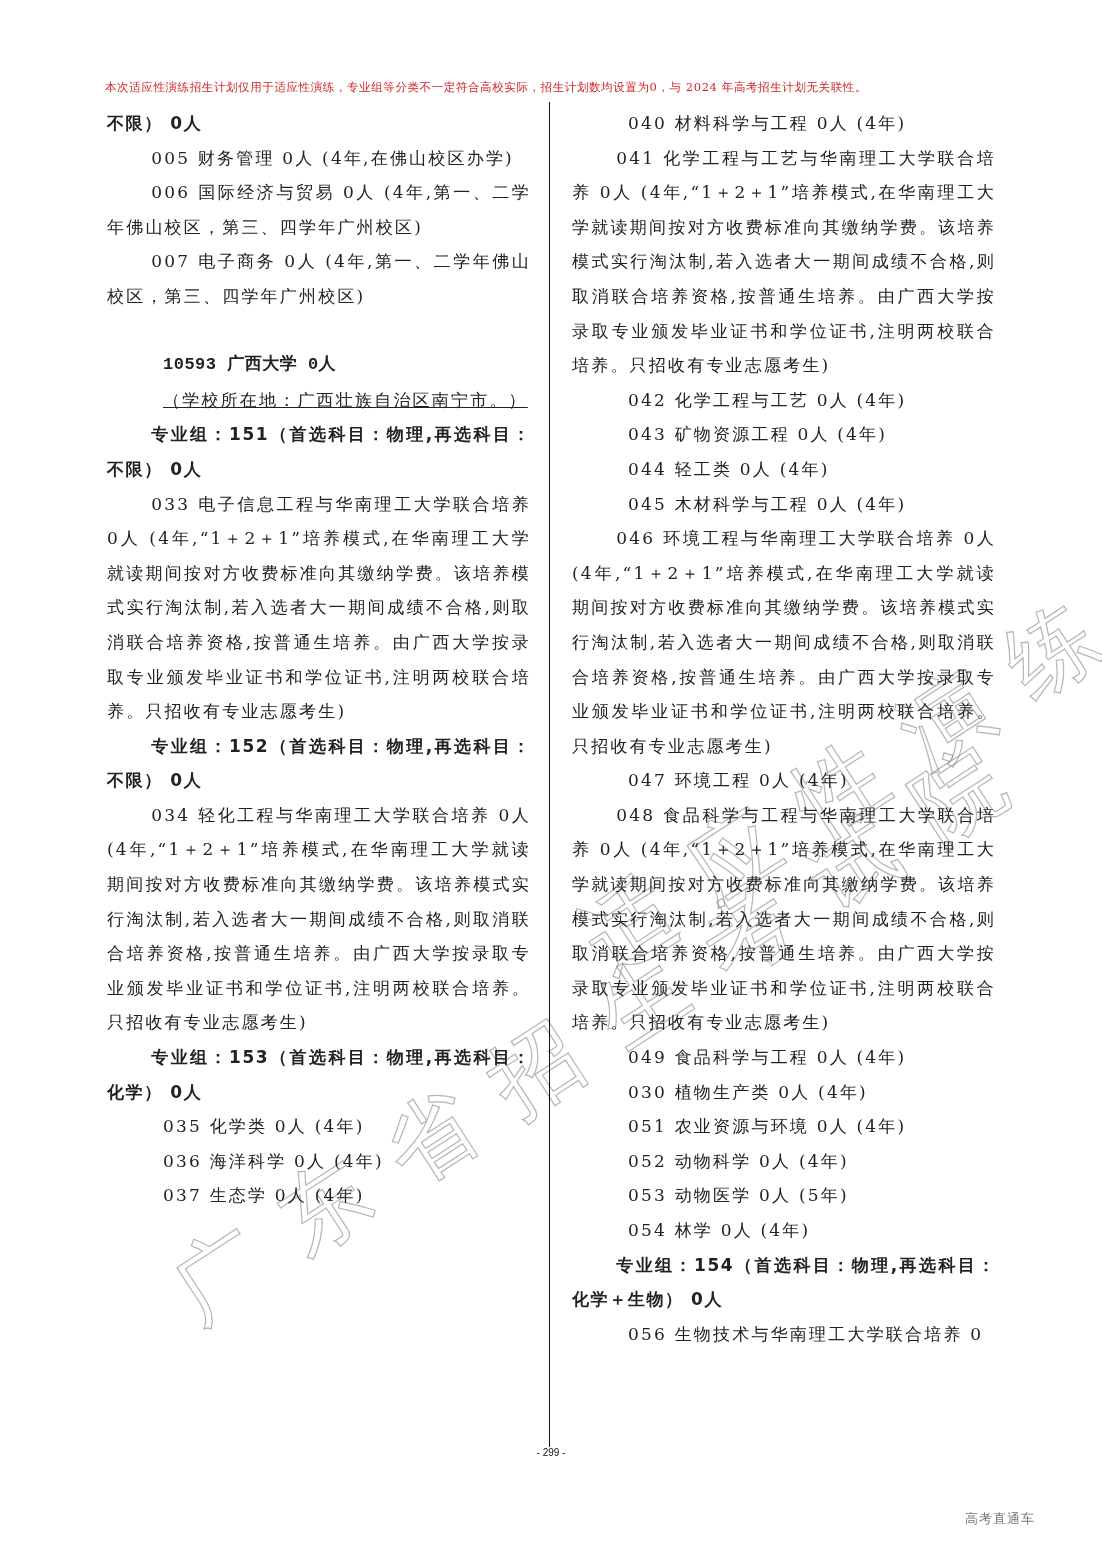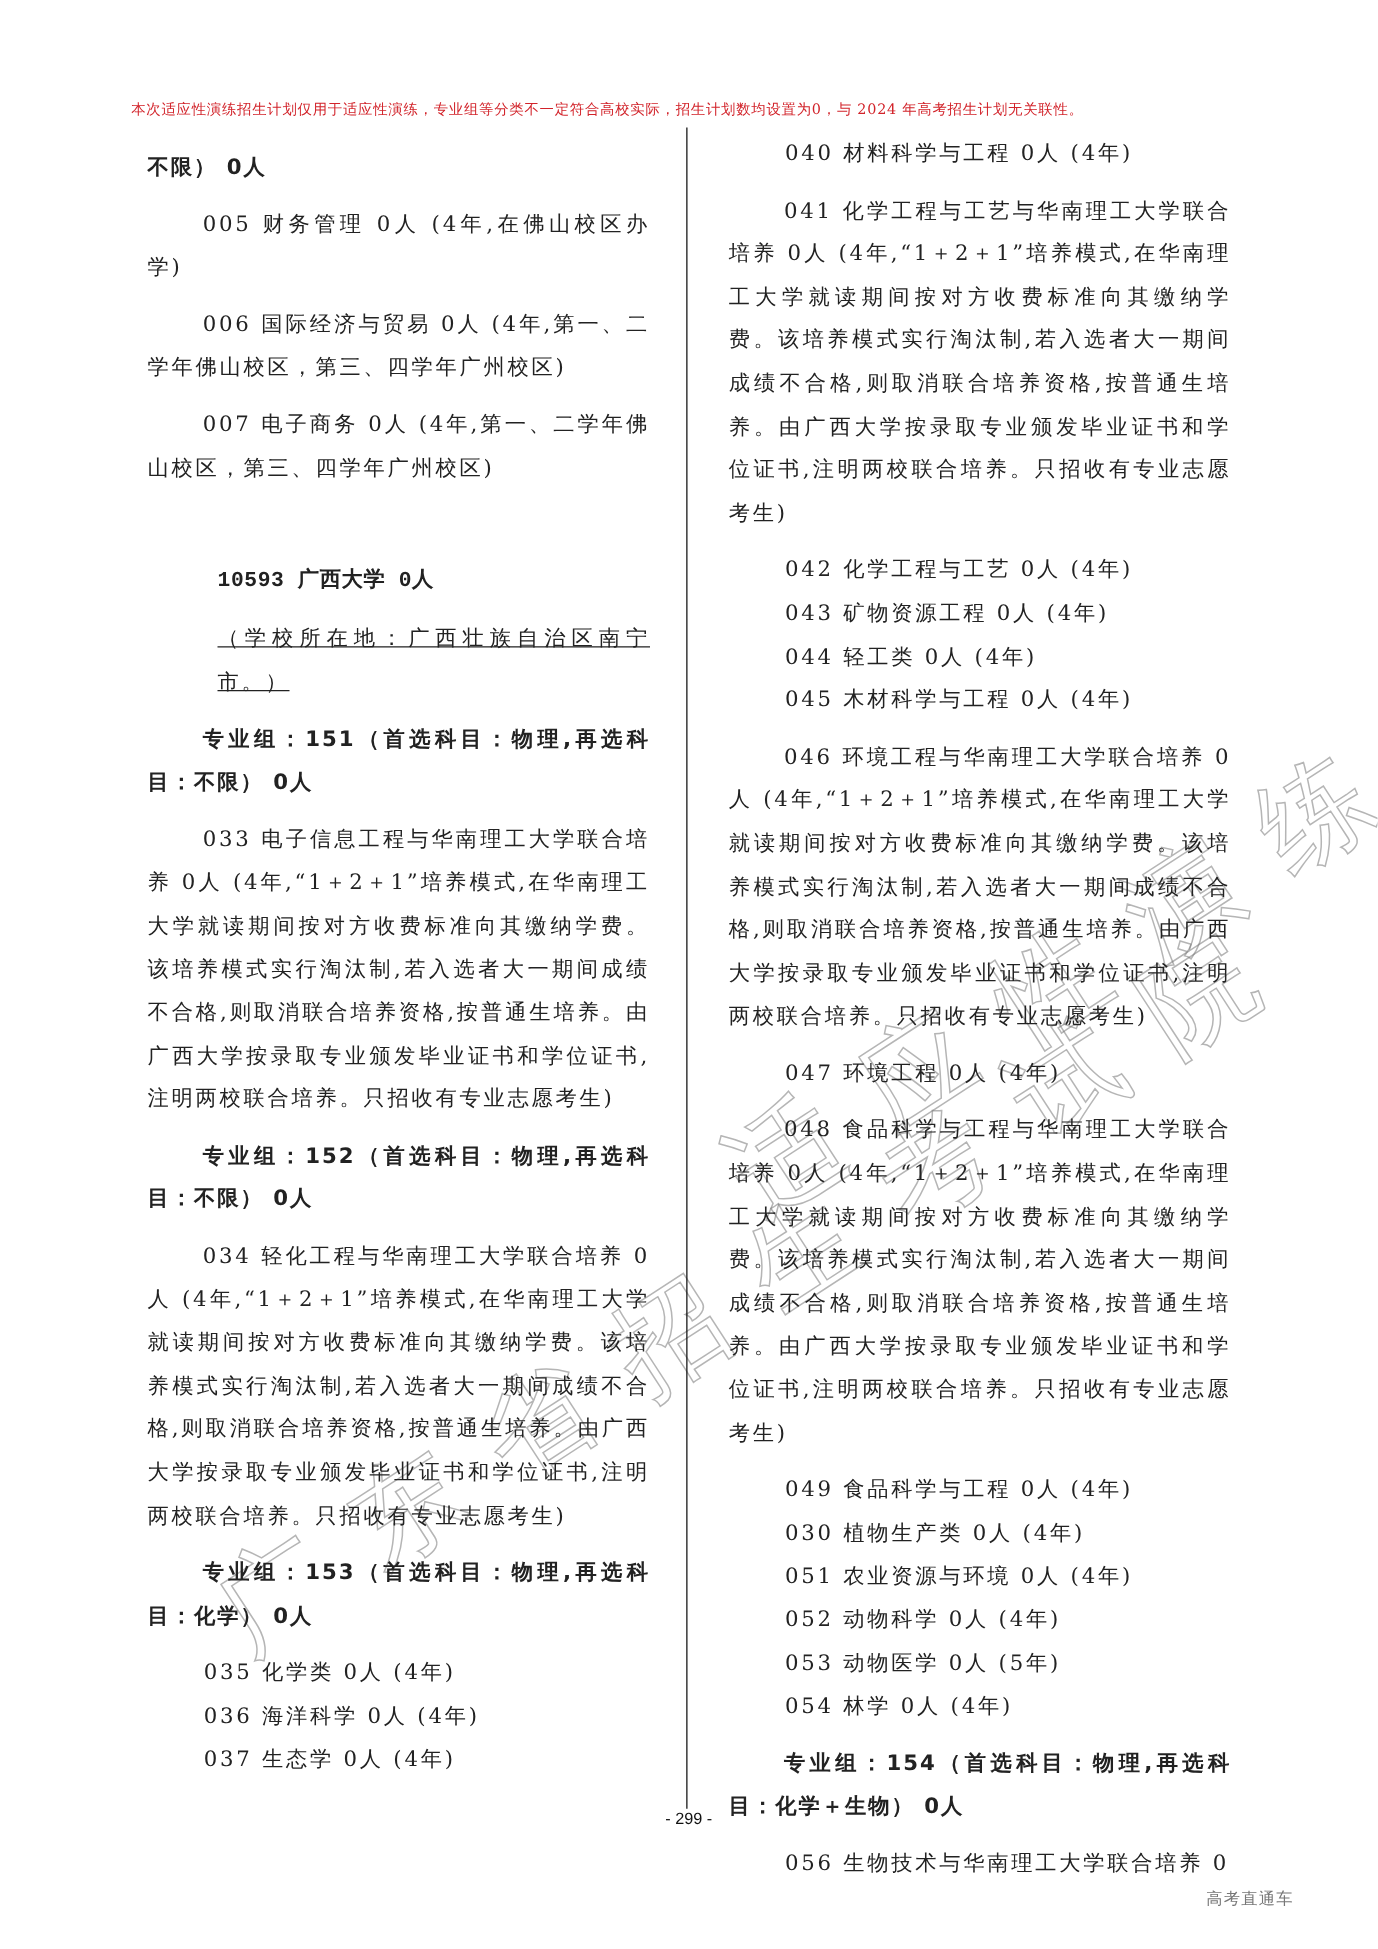--- a/index.html
+++ b/index.html
@@ -18,30 +18,30 @@
     position: absolute; left: 549px; top: 102px; width: 1px; height: 1345px;
     background: #111;
   }
   .col {
     position: absolute; top: 106px; width: 424px;
     font-size: 17px; line-height: 34.6px; letter-spacing: 2.2px;
     text-align: justify;
   }
   .col.left { left: 107px; }
   .col.right { left: 572px; }
-  .p { margin: 11px; text-indent: 2.6em; }
+  .p { margin: 0; text-indent: 2.6em; }
   .p.noindent { text-indent: 0; }
   .item { margin: 0; padding-left: 56px; text-indent: 0; white-space: nowrap; }
   .hd { font-weight: bold; font-family: "DejaVu Sans", "Liberation Sans", sans-serif; letter-spacing: 1.6px; }
   .gap { height: 34.6px; }
   .school { padding-left: 56px; font-weight: bold; font-family: Liberation Mono, monospace; letter-spacing: 0.5px; }
   .loc { padding-left: 56px; text-decoration: underline; }
   .page-num {
     position: absolute; top: 1447px; left: 0; width: 1102px; text-align: center;
-    font-size: 13px; font-family: "Liberation Sans", sans-serif; color: #111;
+    font-size: 10px; font-family: "Liberation Sans", sans-serif; color: #111;
     padding-left: 0;
   }
   .page-num span { position: relative; left: 0; }
   .brand {
     position: absolute; left: 965px; top: 1510px;
     font-size: 13px; color: #777; font-family: "DejaVu Sans", "Liberation Sans", sans-serif;
     letter-spacing: 1px;
   }
   .wm {
     position: absolute; pointer-events: none;

